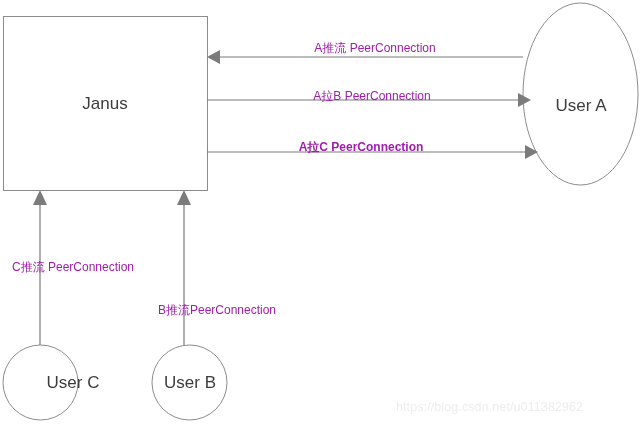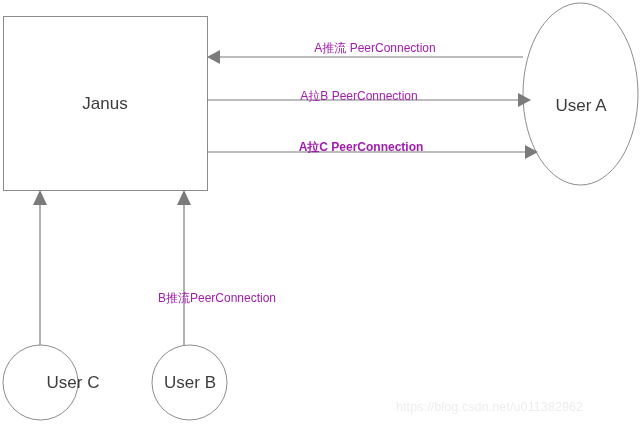--- a/index.html
+++ b/index.html
@@ -112,22 +112,23 @@
   <div class="node-label" style="left:105px; top:104px;">Janus</div>
 
   <div class="node-label" style="left:581px; top:98px;margin-top:8px;">User A</div>
 
   <div class="node-label" style="left:190px; top:383px;">User B</div>
 
   <div class="node-label" style="left:41px; top:383px;margin-left:32px;">User C</div>
 
   <div class="edge-label" style="left:375px; top:48px;">A推流 PeerConnection</div>
 
-  <div class="edge-label" style="left:359px; top:96px;">A拉B PeerConnection</div>
+  <div class="edge-label" style="left:372px; top:96px;">A拉B PeerConnection</div>
 
   <div class="edge-label" style="left:361px; top:147px;font-weight:bold;">A拉C PeerConnection</div>
 
+  <div class="edge-label" style="left:73px; top:267px;">C推流 PeerConnection</div>
 
-  <div class="edge-label" style="left:217px; top:298px;">B推流PeerConnection</div>
+  <div class="edge-label" style="left:217px; top:310px;">B推流PeerConnection</div>
 
   <div class="watermark" style="left:396px; top:400px;">https://blog.csdn.net/u011382962</div>
 
 </div>
 
 </body></html>

